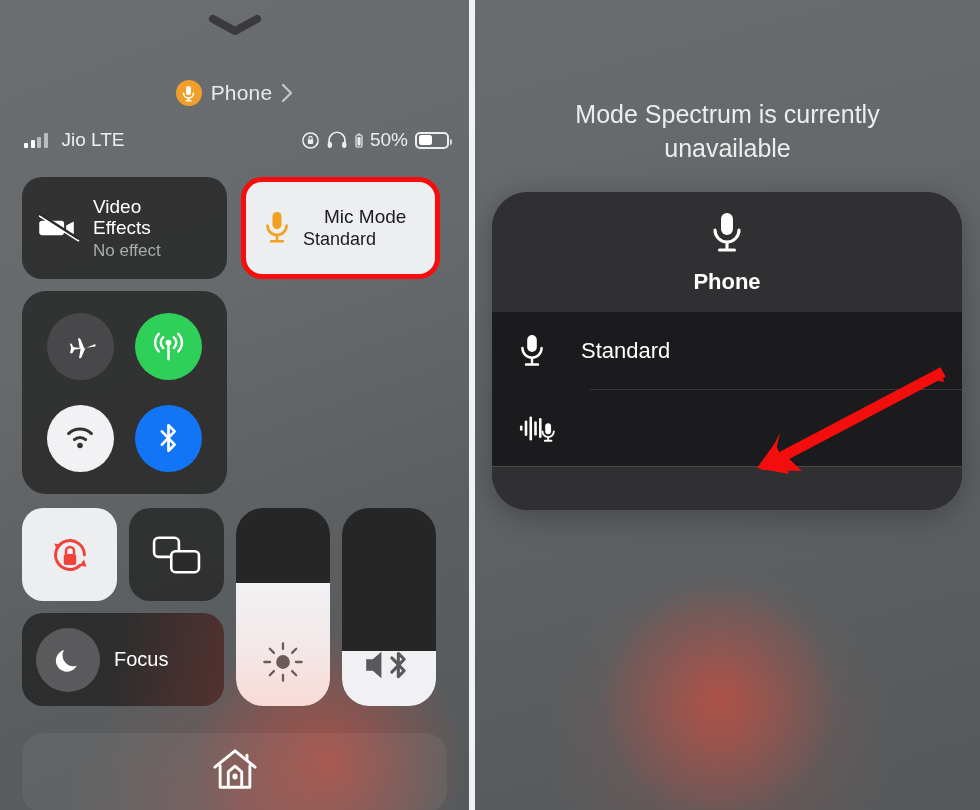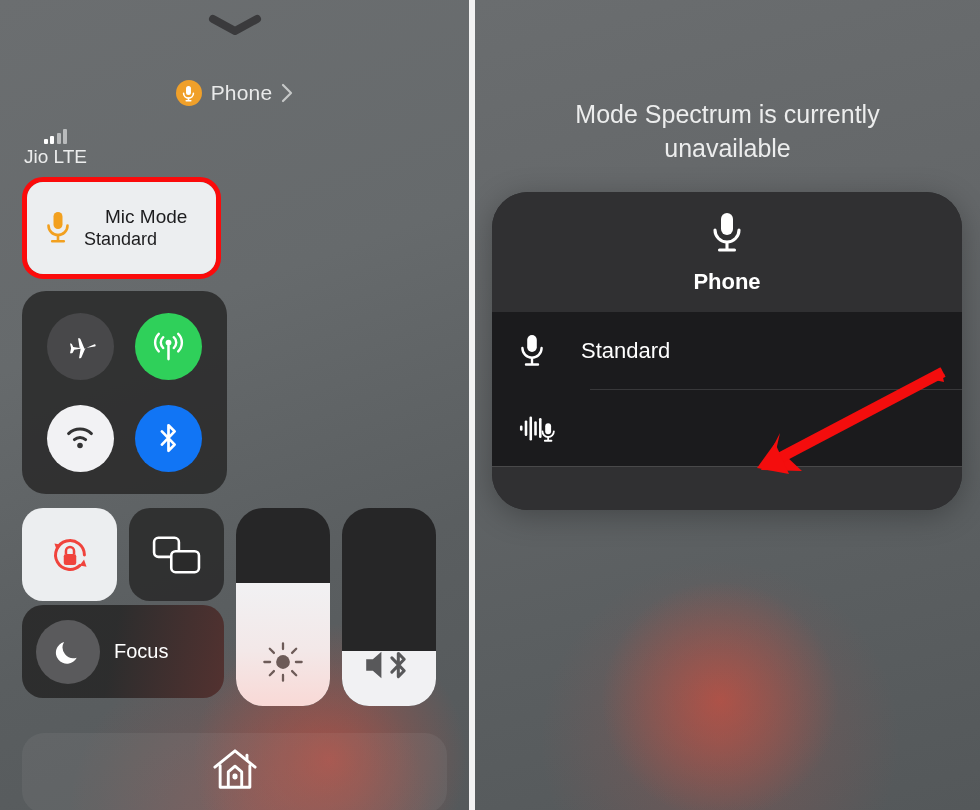--- a/index.html
+++ b/index.html
@@ -46,21 +46,21 @@
     color:#e9eaea; font-size:21px; letter-spacing:.2px;
   }
   .chev-right { color:#c6c8c8; }
 
   
   .status-bar {
     position:absolute; top:129px; left:24px; right:20px;
     display:flex; align-items:center; justify-content:space-between;
     color:#eceded; font-size:19px;
   }
-  .status-left { display:flex; align-items:center; gap:2px;flex-direction:column; }
+  .status-left { display:flex; align-items:center; gap:14px; }
   .bars { display:flex; align-items:flex-end; gap:2.5px; height:15px; }
   .bars i { width:4px; border-radius:1px; background:#fff; display:block; }
   .bars i.b1 { height:5px; }
   .bars i.b2 { height:8px; }
   .bars i.b3 { height:11px; background:#b9bbbc; }
   .bars i.b4 { height:15px; background:#b9bbbc; }
   .status-right { display:flex; align-items:center; gap:7px; }
   .battery-shell {
     width:34px; height:17px; border:2px solid #eceded; border-radius:5px;
     position:relative; display:flex; align-items:center; padding:1.5px;
@@ -114,21 +114,21 @@
   }
   .media-route {
     position:absolute; top:13px; right:13px; width:41px; height:41px; border-radius:50%;
     background:#5a5a5c; display:flex; align-items:center; justify-content:center;
   }
   .media-title { color:#c9cacb; font-size:20px; margin-top:24px; }
   .media-controls { display:flex; align-items:center; gap:20px; margin-top:22px; }
 
   
   .row-bottom { position:absolute; top:508px; left:22px; right:22px; display:flex; gap:12px; }
-  .left-stack { display:flex; flex-direction:column; gap:4px; }
+  .left-stack { display:flex; flex-direction:column; gap:12px; }
   .small-row { display:flex; gap:12px; }
   .sq {
     width:95px; height:93px; border-radius:21px;
     display:flex; align-items:center; justify-content:center;
   }
   .sq-rot { background:#eceef0; }
   .sq-mirror { background:rgba(42,42,42,.88); }
   .focus-pill {
     width:202px; height:93px; border-radius:21px;
     background:linear-gradient(100deg, rgba(40,40,40,.9) 45%, rgba(82,46,44,.92) 100%);
@@ -222,24 +222,59 @@
     <div class="status-bar">
       <div class="status-left">
         <span class="bars">
           <i class="b1"></i>
             <i class="b2"></i>
             <i class="b3"></i>
             <i class="b4"></i>
         </span>
         <span>Jio LTE</span>
       </div>
+      <div class="status-right">
+        <svg width="19" height="19" viewBox="0 0 20 20">
+          <circle cx="10" cy="10" r="8" stroke="#eceded" stroke-width="1.6" fill="none"></circle>
+          <rect x="7.2" y="8.6" width="5.6" height="5" rx="1" fill="#eceded"></rect>
+          <path d="M8.3 8.6V7.4a1.7 1.7 0 0 1 3.4 0v1.2" stroke="#eceded" stroke-width="1.2" fill="none"></path>
+          <path d="M16 13.5l2.2-1.3-.4 2.6z" fill="#eceded"></path>
+        </svg>
+        <svg width="21" height="18" viewBox="0 0 22 19">
+          <path d="M2.2 13V9.6a8.3 8.3 0 0 1 16.6 0V13" stroke="#eceded" stroke-width="1.8" fill="none" stroke-linecap="round"></path>
+          <rect x="0.6" y="11.4" width="4.6" height="6.6" rx="2.3" fill="#eceded"></rect>
+          <rect x="15.8" y="11.4" width="4.6" height="6.6" rx="2.3" fill="#eceded"></rect>
+        </svg>
+        <svg width="8" height="15" viewBox="0 0 8 15">
+          <rect x="1" y="2" width="6" height="12" rx="1.6" stroke="#eceded" stroke-width="1.2" fill="none"></rect>
+          <rect x="2.4" y="4" width="3.2" height="8.4" rx="0.8" fill="#eceded"></rect>
+          <rect x="2.6" y="0.4" width="2.8" height="1.4" rx="0.6" fill="#eceded"></rect>
+        </svg>
+        <span>50%</span>
+        <span class="battery-shell">
+          <span class="battery-fill" style="width:50%"></span>
+        </span>
+      </div>
     </div>
 
     <div class="row-effects">
 
+      <div class="effect-card">
+        <svg width="44" height="34" viewBox="0 0 46 34">
+          <path d="M4 9.5h20.5c1.6 0 2.8 1.2 2.8 2.7v9.6c0 1.5-1.2 2.7-2.8 2.7H4c-1.5 0-2.7-1.2-2.7-2.7v-9.6C1.3 10.7 2.5 9.5 4 9.5z" fill="#fff"></path>
+          <path d="M29.4 14.4l8-4.2v13.6l-8-4.2z" fill="#fff"></path>
+          <path d="M2 4.5 L42 30" stroke="#fff" stroke-width="2.3" stroke-linecap="round"></path>
+          <path d="M2 2.4 L42 27.9" stroke="#2a2a2a" stroke-width="2.6" stroke-linecap="round"></path>
+        </svg>
+        <span class="txt">
+          <span class="t1">Video</span>
+          <span class="t1">Effects</span>
+          <span class="t2">No effect</span>
+        </span>
+      </div>
 
       <div class="mic-card-wrap">
         <div class="mic-card">
           <svg width="26" height="36" viewBox="0 0 26 36">
             <rect x="8.5" y="2" width="9" height="17" rx="4.5" fill="#f2a01f"></rect>
             <path d="M3.5 15.5a9.5 9.5 0 0 0 19 0" stroke="#f2a01f" stroke-width="2.6" fill="none" stroke-linecap="round"></path>
             <path d="M13 25v5.5M7.2 31.2h11.6" stroke="#f2a01f" stroke-width="2.6" stroke-linecap="round"></path>
           </svg>
           <span class="txt">
             <span class="t1">Mic Mode</span>

